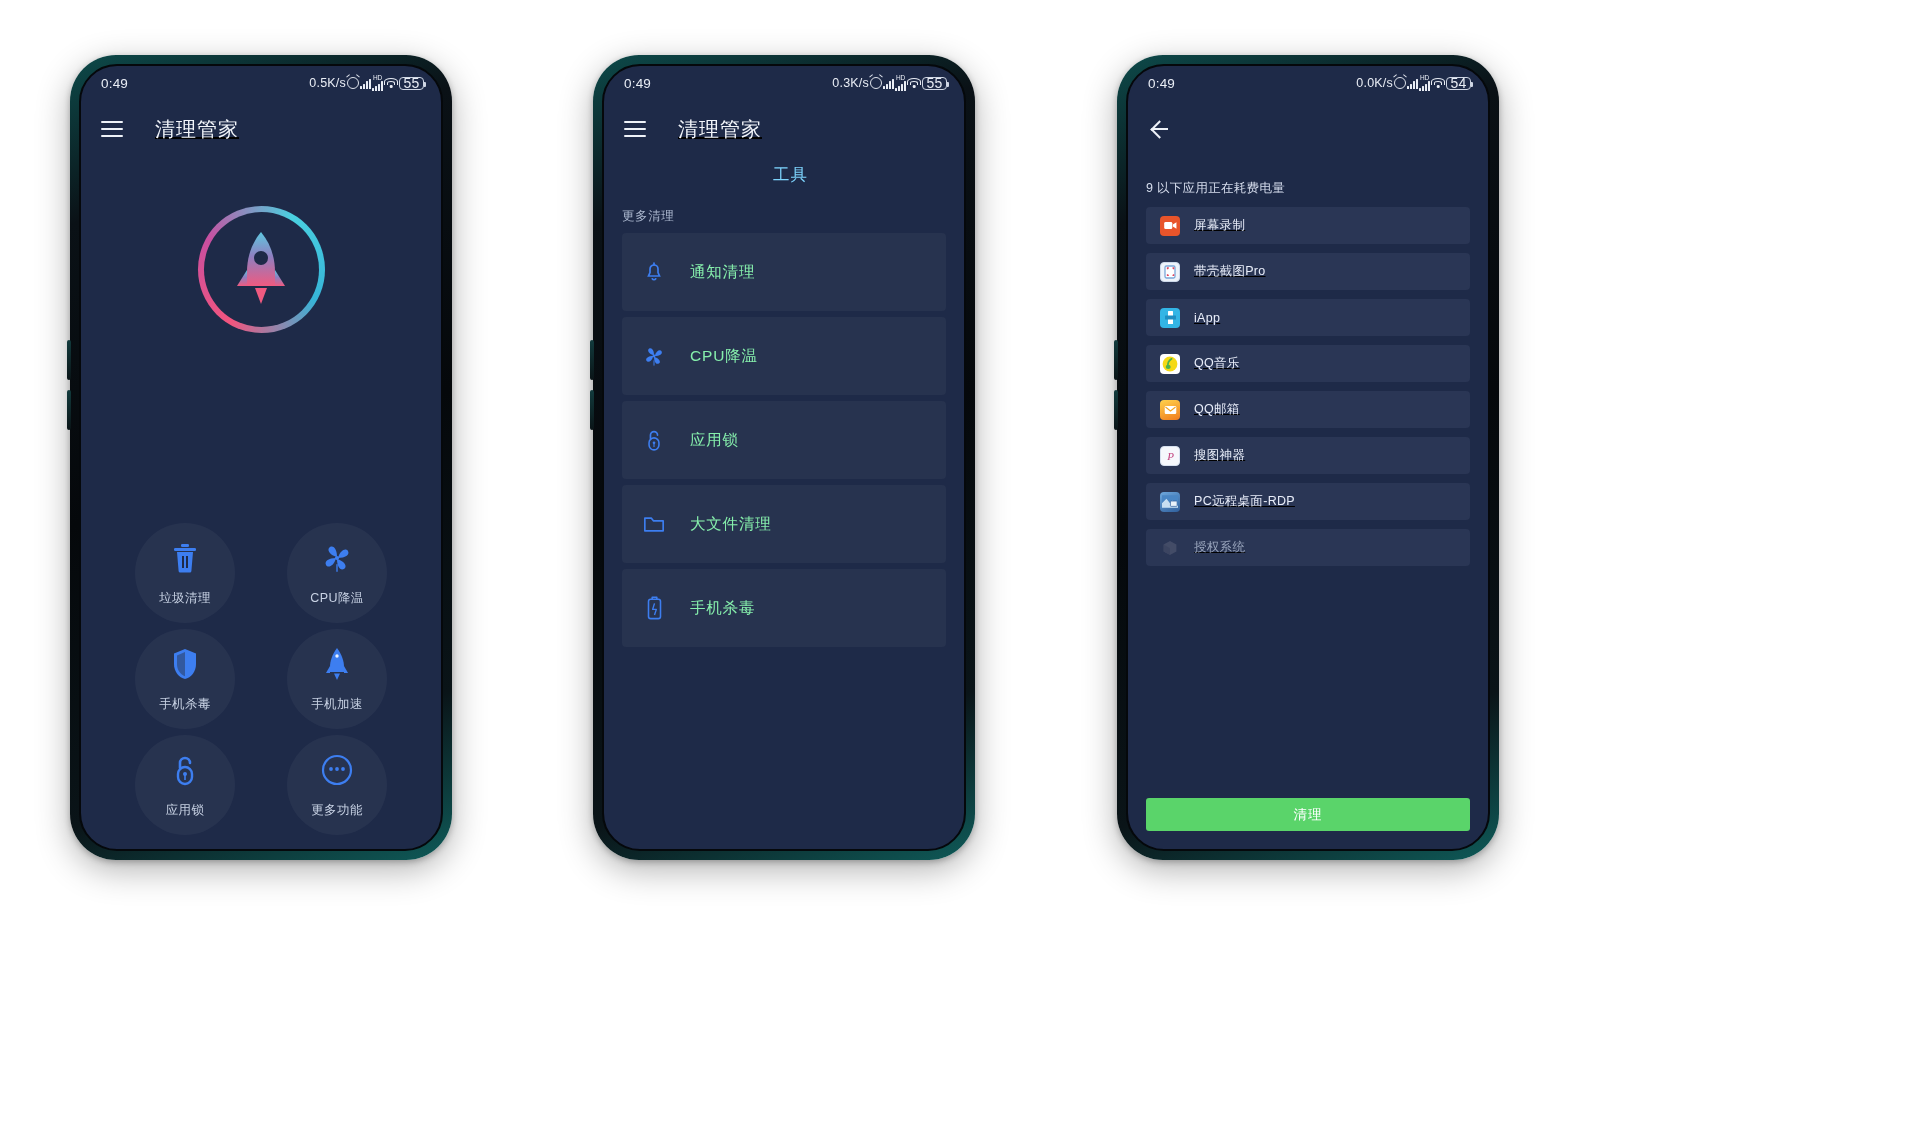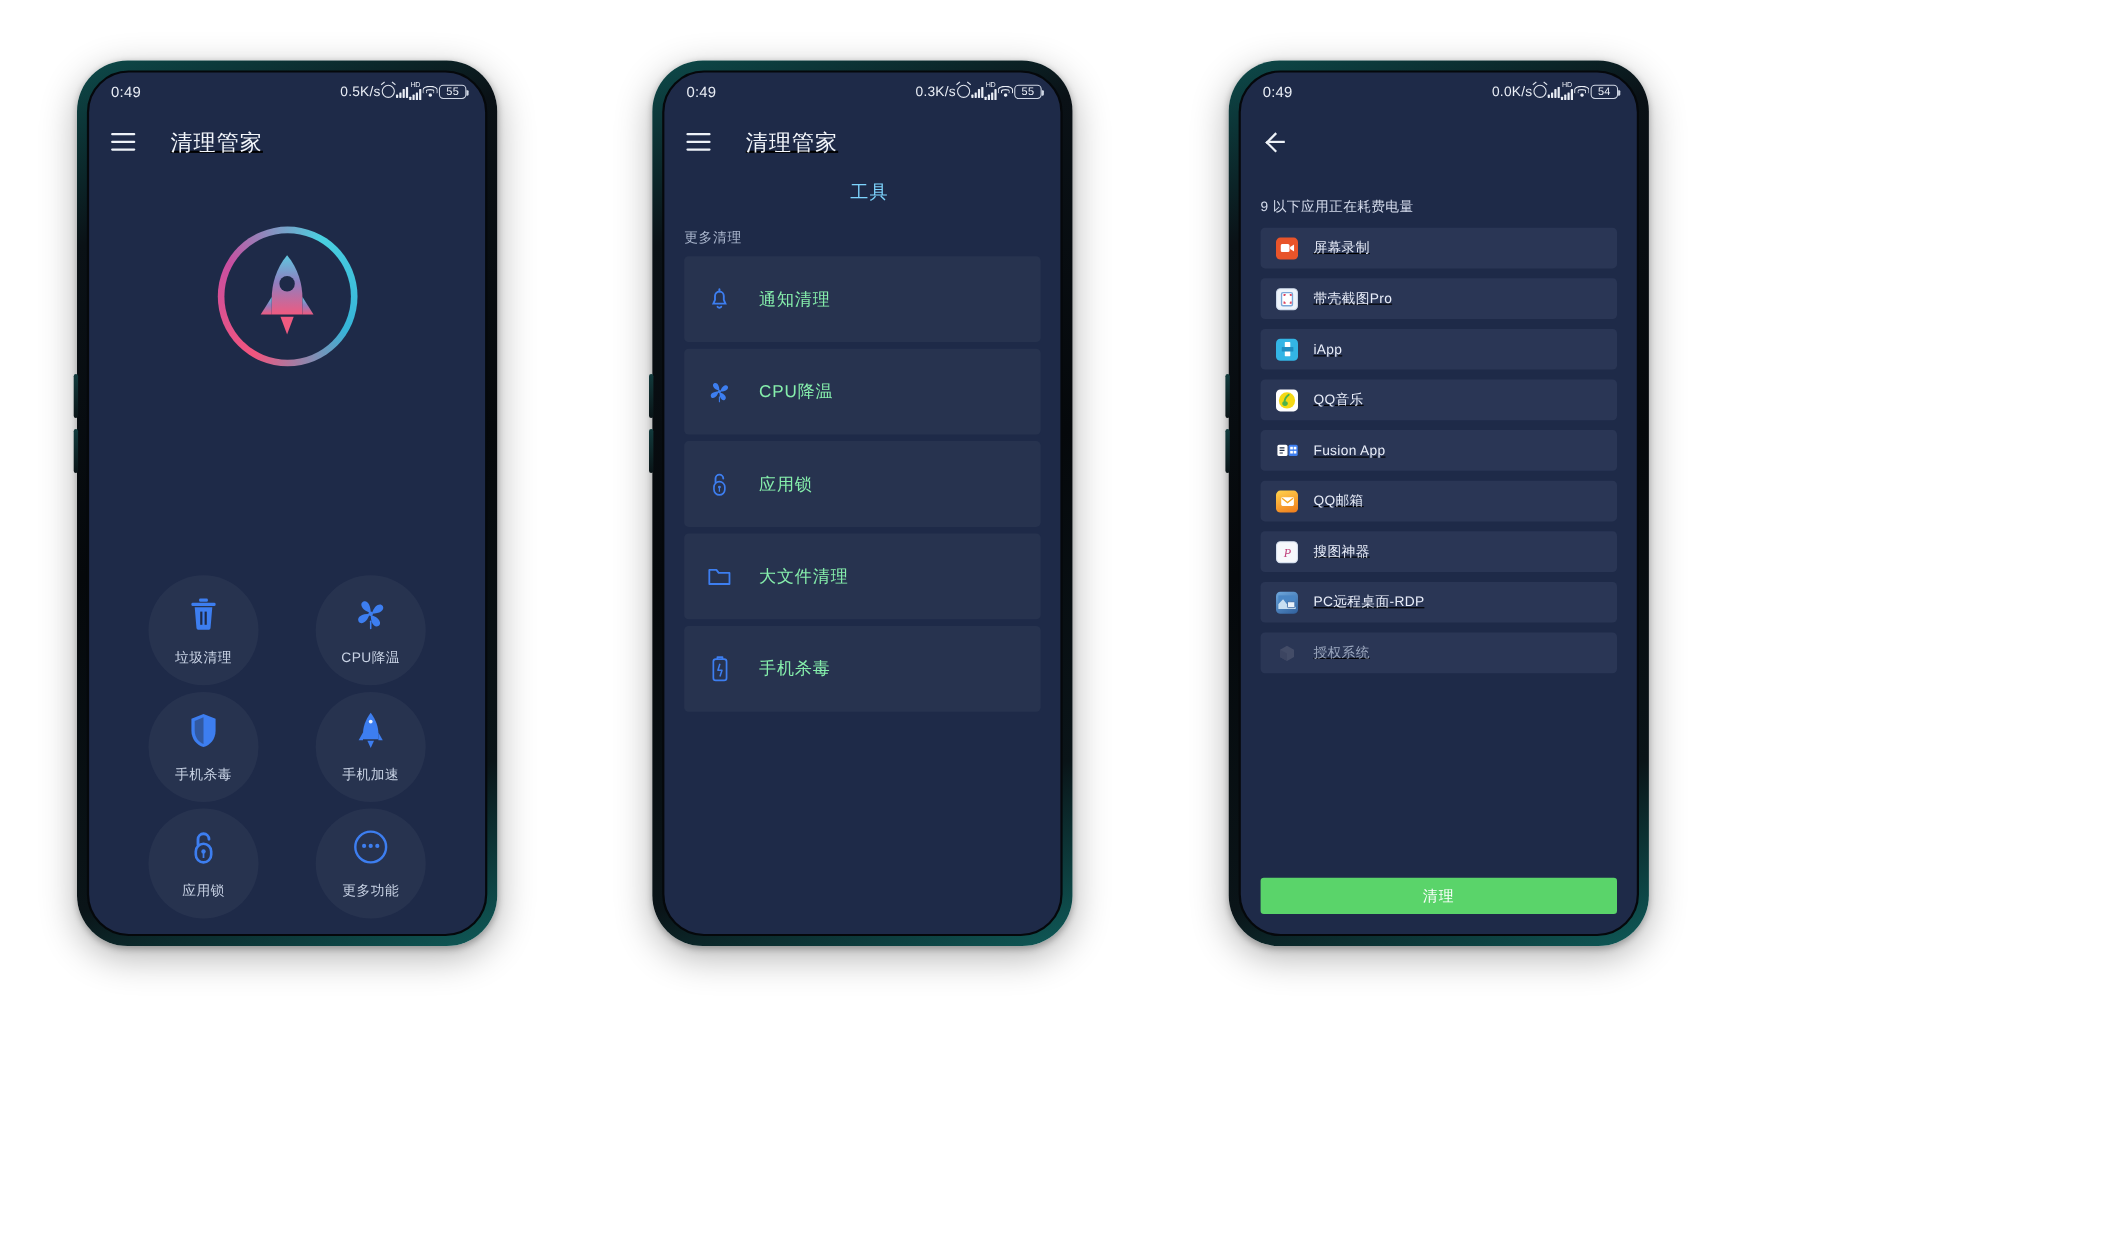--- a/index.html
+++ b/index.html
@@ -68,21 +68,21 @@
   .wifi span {
     position:absolute; left:50%; transform:translateX(-50%);
     border:1.4px solid #e9edf5; border-bottom:none; border-radius:50% 50% 0 0;
   }
   .wifi .w1{width:14px;height:7px;top:0}
   .wifi .w2{width:8px;height:4px;top:3.5px}
   .wifi .w3{width:2.6px;height:2.6px;top:7.5px;border:none;background:#e9edf5;border-radius:50%}
   .batt {
     width: 25px; height: 13px; border: 1.3px solid #cfd6e4; border-radius: 4px;
     display:flex; align-items:center; justify-content:center;
-    font-size: 10px; color:#e9edf5; position: relative;
+    font-size: 14px; color:#e9edf5; position: relative;
   }
   .batt::after{content:"";position:absolute;right:-3px;top:4px;width:2px;height:5px;background:#cfd6e4;border-radius:0 1px 1px 0;}
 
   
   .appbar { height: 58px; display:flex; align-items:center; padding:0 20px;text-decoration:underline; }
   .hamburger { width: 22px; height: 16px; display:flex; flex-direction:column; justify-content:space-between; cursor:pointer;}
   .hamburger i { display:block; height:2.4px; background:#eef2f8; border-radius:1px; }
   .appbar-title { margin-left: 32px; color:#f3f6fb; font-size:20px; letter-spacing:1px; }
   .backarrow { width:24px; height:24px; position:relative; cursor:pointer;}
   .backarrow::before{
@@ -495,34 +495,20 @@
             <span class="app-icon" style="background:#ffffff;">
               <svg width="16" height="16" viewBox="0 0 16 16">
                 <circle cx="8" cy="8" r="7.4" fill="#f5d915"></circle>
                 <path d="M9.6 2.8 C6.6 5 5.4 7.4 6 10.1" stroke="#4db24d" stroke-width="1.7" fill="none" stroke-linecap="round"></path>
                 <ellipse cx="6.2" cy="10.9" rx="2.5" ry="2.1" fill="#4db24d"></ellipse>
               </svg>
             </span>
             <span class="app-name">QQ音乐</span>
           </div>
 
-          <div class="app-row">
-            <span class="app-icon" style="background:transparent;">
-              <svg width="19" height="13" viewBox="0 0 20 14">
-                <rect x="0" y="1.5" width="10" height="11" rx="1.6" fill="#fff"></rect>
-                <path d="M2.2 4.5 H7 M2.2 7 H7 M2.2 9.5 H5.4" stroke="#1d2b45" stroke-width="1.2"></path>
-                <rect x="11" y="1.5" width="9" height="11" rx="1.6" fill="#3d7ef0"></rect>
-                <rect x="12.6" y="3.4" width="2.6" height="2.6" fill="#fff"></rect>
-                <rect x="16" y="3.4" width="2.6" height="2.6" fill="#fff"></rect>
-                <rect x="12.6" y="7.4" width="2.6" height="2.6" fill="#fff"></rect>
-                <rect x="16" y="7.4" width="2.6" height="2.6" fill="#fff"></rect>
-              </svg>
-            </span>
-            <span class="app-name">Fusion App</span>
-          </div>
 
           <div class="app-row">
             <span class="app-icon" style="background:linear-gradient(160deg,#ffd24d,#f07b1b);">
               <svg width="13" height="10" viewBox="0 0 14 10" fill="none" stroke="#fff" stroke-width="1.3">
                 <rect x=".8" y=".8" width="12.4" height="8.4" rx="1.3" fill="#fff" stroke="none"></rect>
                 <path d="M1.6 1.8 L7 6 L12.4 1.8" stroke="#f5a623"></path>
               </svg>
             </span>
             <span class="app-name">QQ邮箱</span>
           </div>

